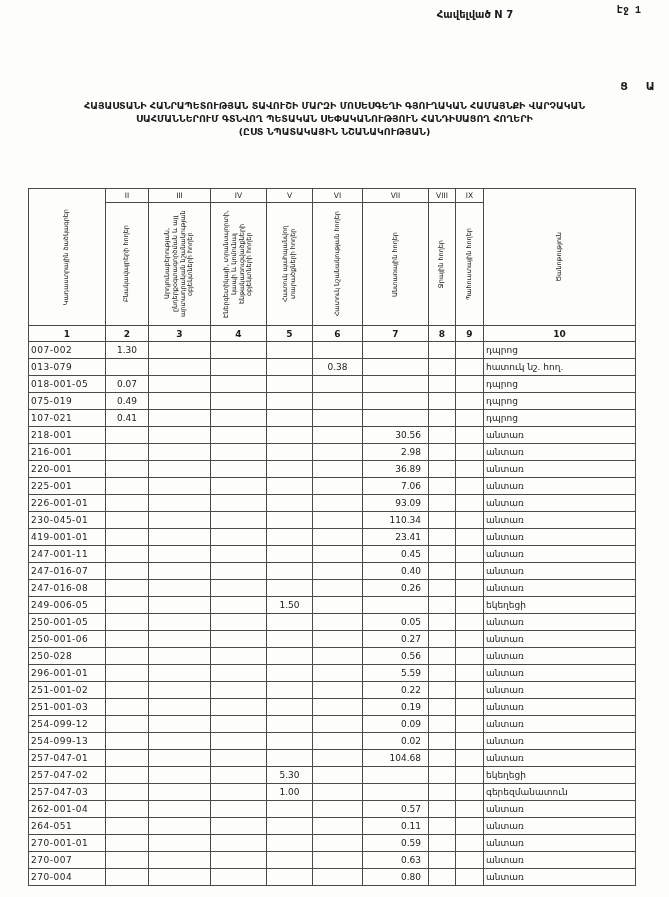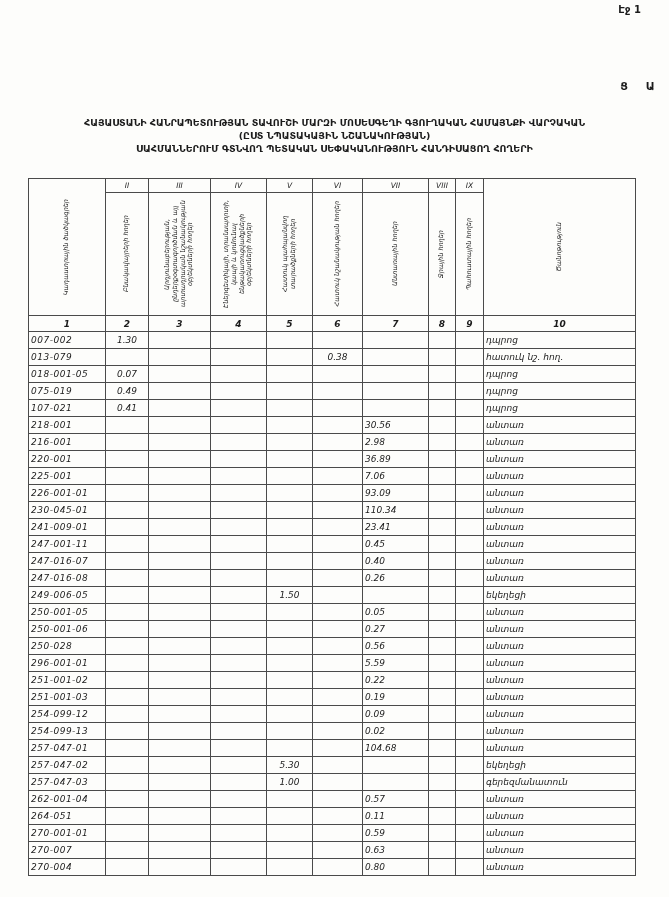--- a/index.html
+++ b/index.html
@@ -6,39 +6,38 @@
   .page{
     position:relative;
     width:669px;height:897px;
     background:#fdfdfb;
     font-family:"DejaVu Sans",sans-serif;
     color:#1b1b1b;
     overflow:hidden;
   }
   .page-label{
     position:absolute;top:4px;right:28px;
-    font-size:10px;font-weight:bold;
+    font-size:10px;font-weight:bold;font-family:Liberation Mono, monospace;
   }
   .appendix{
     position:absolute;top:8px;left:310px;width:330px;
     text-align:center;font-size:10px;font-weight:bold;line-height:1.3;
   }
   .caption{
     position:absolute;top:80px;left:0;width:669px;
     text-align:right;font-size:11px;font-weight:bold;letter-spacing:7px;padding-left:44px;
   }
   .doc-title{
     position:absolute;top:100px;left:4px;width:661px;
-    text-align:center;font-size:9.5px;font-weight:bold;line-height:1.35;margin-top:17px;
+    text-align:center;font-size:9.5px;font-weight:bold;line-height:1.35;
   }
   table.land{
-    position:absolute;top:178px;left:28px;
+    position:absolute;top:188px;left:28px;
     border-collapse:collapse;table-layout:fixed;
     width:607px;
-    font-style:italic;
   }
   table.land td,table.land th{
     border:1px solid #4a4a4a;
     padding:0 2px;
     overflow:hidden;
     font-weight:normal;
   }
   tr.roman-row td{height:13px;font-size:7.5px;text-align:center;color:#222;}
   tr.header-row td{height:122px;}
   .vtext{
@@ -49,39 +48,40 @@
     margin:0 auto;
     max-height:120px;
     color:#222;
   }
   td.vcell{text-align:center;vertical-align:middle;}
   tr.num-row td{height:15px;font-size:9px;font-weight:bold;text-align:center;}
   tbody.data tr{height:17px;}
   tbody.data td{font-size:9px;white-space:nowrap;}
   td.code{padding-left:8px;letter-spacing:0.5px;margin-left:15px;}
   td.val{text-align:center;}
-  td.val.col7{text-align:left;padding-right:7px;}
+  td.val.col7{text-align:right;padding-right:7px;}
   td.note{padding-left:7px;font-size:8.5px;margin-left:33px;}
 </style>
 </head>
 <body>
 
 <div class="page">
 
   <div class="page-label">Էջ 1</div>
 
   <div class="appendix">
+    <div>Հավելված N 7</div>
   </div>
 
   <div class="caption">Ց Ա Ն Կ</div>
 
   <div class="doc-title">
     <div>ՀԱՅԱՍՏԱՆԻ ՀԱՆՐԱՊԵՏՈՒԹՅԱՆ ՏԱՎՈՒՇԻ ՄԱՐԶԻ ՄՈՍԵՍԳԵՂԻ ԳՅՈՒՂԱԿԱՆ ՀԱՄԱՅՆՔԻ ՎԱՐՉԱԿԱՆ</div>
+    <div>ՍԱՀՄԱՆՆԵՐՈՒՄ ԳՏՆՎՈՂ ՊԵՏԱԿԱՆ ՍԵՓԱԿԱՆՈՒԹՅՈՒՆ ՀԱՆԴԻՍԱՑՈՂ ՀՈՂԵՐԻ</div>
     <div>(ԸՍՏ ՆՊԱՏԱԿԱՅԻՆ ՆՇԱՆԱԿՈՒԹՅԱՆ)</div>
-    <div>ՍԱՀՄԱՆՆԵՐՈՒՄ ԳՏՆՎՈՂ ՊԵՏԱԿԱՆ ՍԵՓԱԿԱՆՈՒԹՅՈՒՆ ՀԱՆԴԻՍԱՑՈՂ ՀՈՂԵՐԻ</div>
   </div>
 
   <table class="land">
     <colgroup>
       <col style="width:77px">
         <col style="width:43px">
         <col style="width:62px">
       <col style="width:56px">
         <col style="width:46px">
         <col style="width:50px">
@@ -273,21 +273,21 @@
           <td class="val col3"></td>
           <td class="val col4"></td>
           <td class="val col5"></td>
           <td class="val col6"></td>
           <td class="val col7">110.34</td>
           <td class="val col8"></td>
           <td class="val col9"></td>
           <td class="note">անտառ</td>
         </tr>
         <tr>
-          <td class="code">241-009-01</td>
+          <td class="code">419-001-01</td>
           <td class="val col2"></td>
           <td class="val col3"></td>
           <td class="val col4"></td>
           <td class="val col5"></td>
           <td class="val col6"></td>
           <td class="val col7">23.41</td>
           <td class="val col8"></td>
           <td class="val col9"></td>
           <td class="note">անտառ</td>
         </tr>

